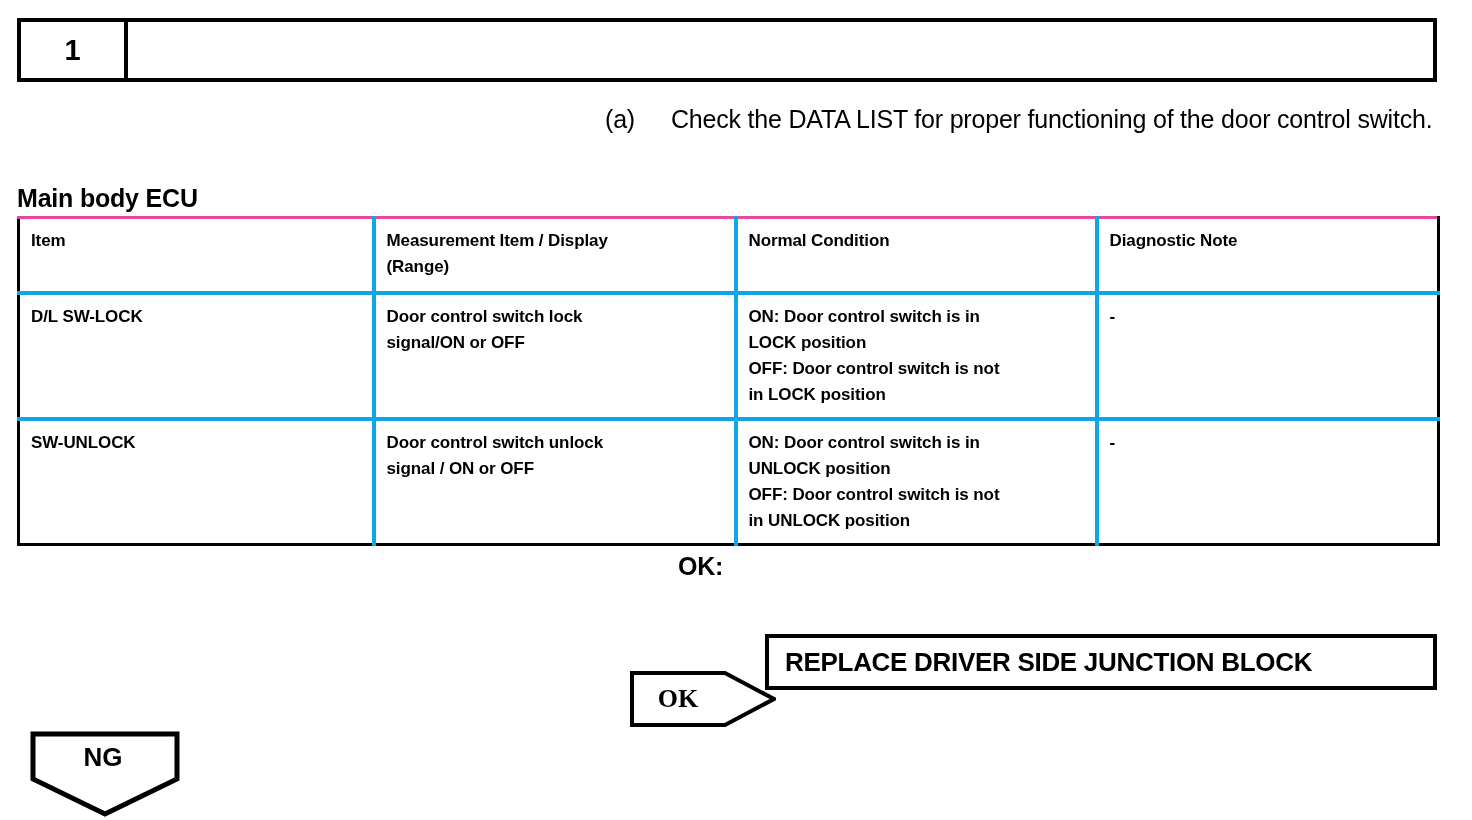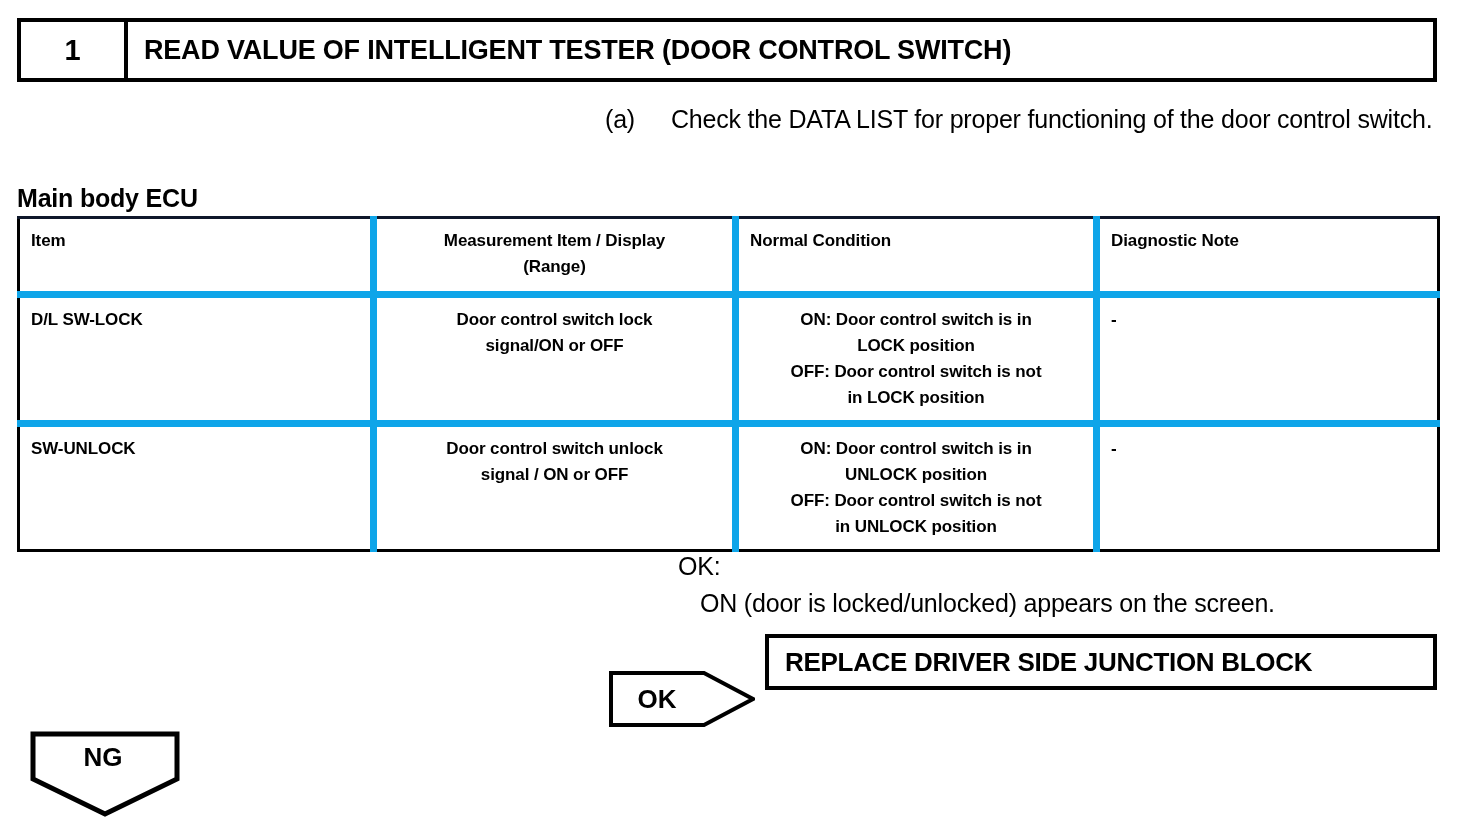--- a/index.html
+++ b/index.html
@@ -92,70 +92,71 @@
     font-weight: bold;
     letter-spacing: -0.1px;
   }
   .data-table col.c1 { width: 355px; }
   .data-table col.c2 { width: 362px; }
   .data-table col.c3 { width: 361px; }
   .data-table col.c4 { width: 342px; }
 
   .data-table th,
   .data-table td {
-    border: 7px solid #0ea5e9;
+    border: 4px solid #0ea5e9;
     vertical-align: top;
     text-align: left;
     padding: 9px 11px 9px 11px;
     font-weight: bold;
     line-height: 26px;
   }
   .data-table thead th {
     height: 54px;
-    border-top: 3px solid #0f172a;
+    border-top: 3px solid #ec4899;
   }
   .data-table thead tr th:first-child { border-left: 3px solid #000; }
   .data-table thead tr th:last-child  { border-right: 3px solid #000; margin-left: 8px; }
 
   .data-table tbody td {
     height: 104px;
   }
   .data-table tbody tr:first-child td {
     border-top: 3px solid #000;
   }
   .data-table tbody tr td:first-child { border-left: 3px solid #000; }
   .data-table tbody tr td:last-child  { border-right: 3px solid #000; }
   .data-table tbody tr:last-child td  { border-bottom: 3px solid #000; }
 
-  .cell-line { display: block; text-align: center; }
+  .cell-line { display: block; }
 
   
   .ok-result {
     position: absolute;
     left: 678px;
     top: 548px;
     font-size: 25px;
     line-height: 37px;
-    font-weight: normal;
+    font-weight: bold;
     letter-spacing: -0.2px;
   }
   .ok-result-label { display: block; }
   .ok-result-body {
     display: block;
     padding-left: 22px;
     width: 700px;
   }
 
   
   .ok-chevron {
     position: absolute;
-    left: 609px;
+    left: 630px;
     top: 671px;
     width: 146px;
     height: 56px;
+    font-family: Liberation Serif, serif;
   }
   .ok-chevron svg { display: block; }
   .ok-chevron-text {
     position: absolute;
     left: 0;
     top: 0;
     width: 96px;
     height: 56px;
     display: flex;
     align-items: center;
@@ -203,21 +204,20 @@
     font-size: 26px;
     font-weight: bold;
     letter-spacing: 0px;
   }
 </style>
 </head>
 <body>
 
 <div class="step-header">
   <div class="step-number">1</div>
-  <div class="step-title">READ VALUE OF INTELLIGENT TESTER (DOOR CONTROL SWITCH)</div>
 </div>
 
 <div class="instruction">
   <span class="instruction-marker">(a)</span>
   <span class="instruction-text">Check the DATA LIST for proper functioning of the door control switch.</span>
 </div>
 
 <div class="section-caption">Main body ECU</div>
 
 <table class="data-table">
@@ -265,21 +265,20 @@
         <span class="cell-line">OFF: Door control switch is not</span>
         <span class="cell-line">in UNLOCK position</span>
       </td>
       <td>-</td>
     </tr>
   </tbody>
 </table>
 
 <div class="ok-result">
   <span class="ok-result-label">OK:</span>
-  <span class="ok-result-body">ON (door is locked/unlocked) appears on the screen.</span>
 </div>
 
 <div class="ok-chevron">
   <svg width="146" height="56" viewBox="0 0 146 56">
     <polygon points="2,2 95,2 144,28 95,54 2,54" fill="#ffffff" stroke="#000000" stroke-width="4" stroke-linejoin="miter"></polygon>
   </svg>
   <span class="ok-chevron-text">OK</span>
 </div>
 
 <div class="action-box">REPLACE DRIVER SIDE JUNCTION BLOCK</div>

